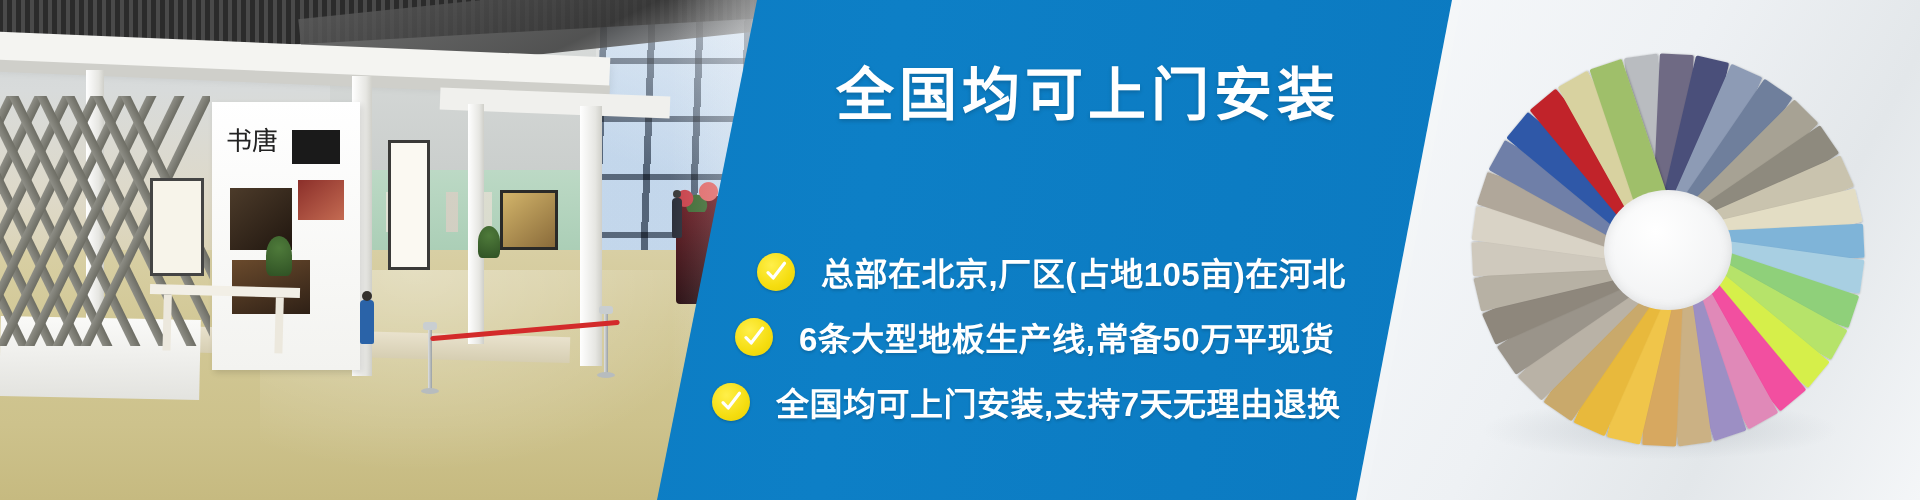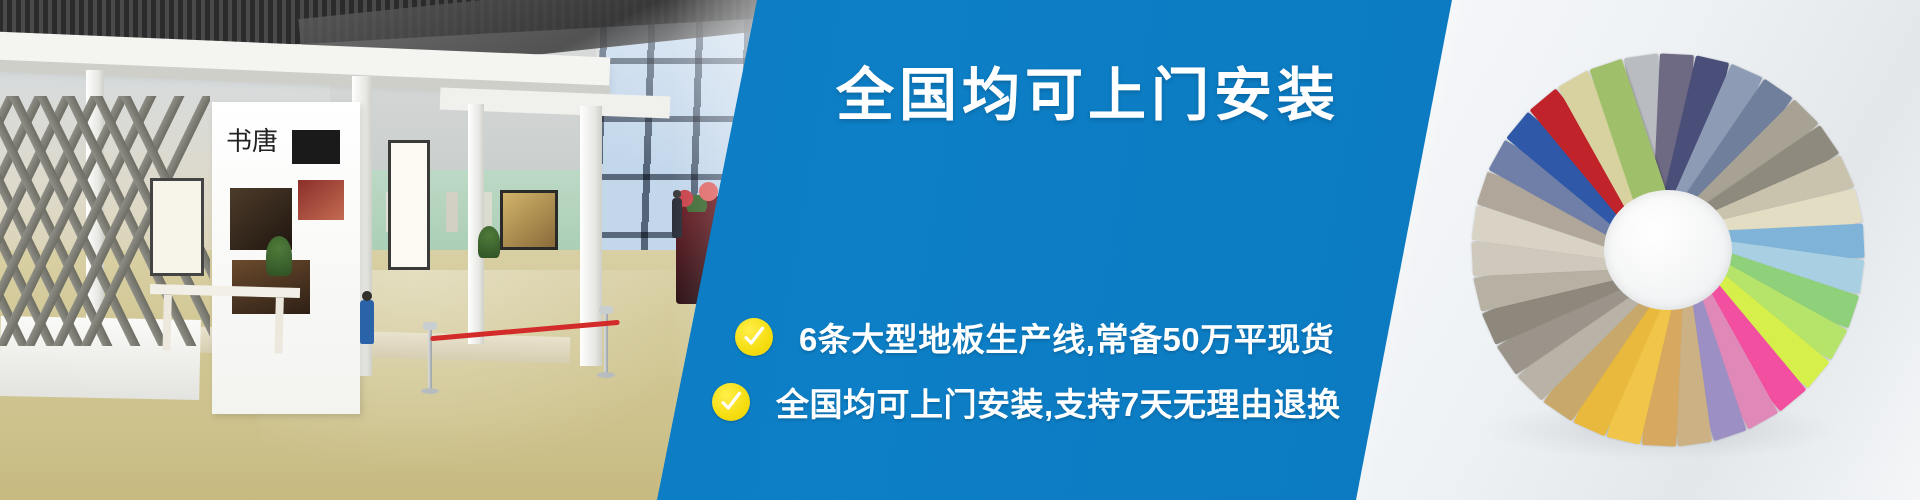--- a/index.html
+++ b/index.html
@@ -80,21 +80,21 @@
   }
   .pav-plinth{
     position:absolute;left:0px;top:318px;width:200px;height:80px;
     background:linear-gradient(180deg,#fafaf8,#e3e3df);transform:rotate(1.2deg);
   }
   
   .lattice{position:absolute;left:-20px;top:96px;width:230px;height:250px;overflow:hidden;}
   .lat{position:absolute;width:9px;height:330px;background:linear-gradient(90deg,#8e8e86,#6d6d64);}
   
   .banner-hang{
-    position:absolute;left:212px;top:102px;width:148px;height:312px;
+    position:absolute;left:212px;top:102px;width:148px;height:268px;
     background:linear-gradient(180deg,#ffffff,#f3f3f0);
     box-shadow:2px 3px 6px rgba(0,0,0,.12);
   }
   .bh-cal{position:absolute;left:14px;top:18px;font-size:26px;color:#222;font-family:"Liberation Serif",serif;}
   .bh-blk{position:absolute;left:80px;top:28px;width:48px;height:34px;background:#1a1a1a;}
   .bh-p1{position:absolute;left:18px;top:86px;width:62px;height:62px;background:linear-gradient(140deg,#4c3b2a,#20160f);}
   .bh-p2{position:absolute;left:86px;top:78px;width:46px;height:40px;background:linear-gradient(140deg,#8b2f2a,#c46b52);}
   .bh-p3{position:absolute;left:20px;top:158px;width:78px;height:54px;background:linear-gradient(160deg,#6a4a2c,#2e2016);}
   
   .art{position:absolute;background:#fbf9f2;border:3px solid #3a3a38;}
@@ -338,20 +338,28 @@
   <div class="panel"></div>
   <div class="panel-edge"></div>
 
   <div class="content">
 
     <div class="headline">全国均可上门安装</div>
 
     <div class="bullets">
 
 
+      <div class="bullet b2">
+        <span class="check">
+          <svg width="24" height="24" viewBox="0 0 24 24" aria-hidden="true">
+            <path d="M4 12.6 L9.2 18 L20.5 3.2" fill="none" stroke="#ffffff" stroke-width="3.2" stroke-linecap="round" stroke-linejoin="round"></path>
+          </svg>
+        </span>
+        <span class="btext">总部在北京,厂区(占地105亩)在河北</span>
+      </div>
 
       <div class="bullet b3">
         <span class="check">
           <svg width="24" height="24" viewBox="0 0 24 24" aria-hidden="true">
             <path d="M4 12.6 L9.2 18 L20.5 3.2" fill="none" stroke="#ffffff" stroke-width="3.2" stroke-linecap="round" stroke-linejoin="round"></path>
           </svg>
         </span>
         <span class="btext">6条大型地板生产线,常备50万平现货</span>
       </div>
 

